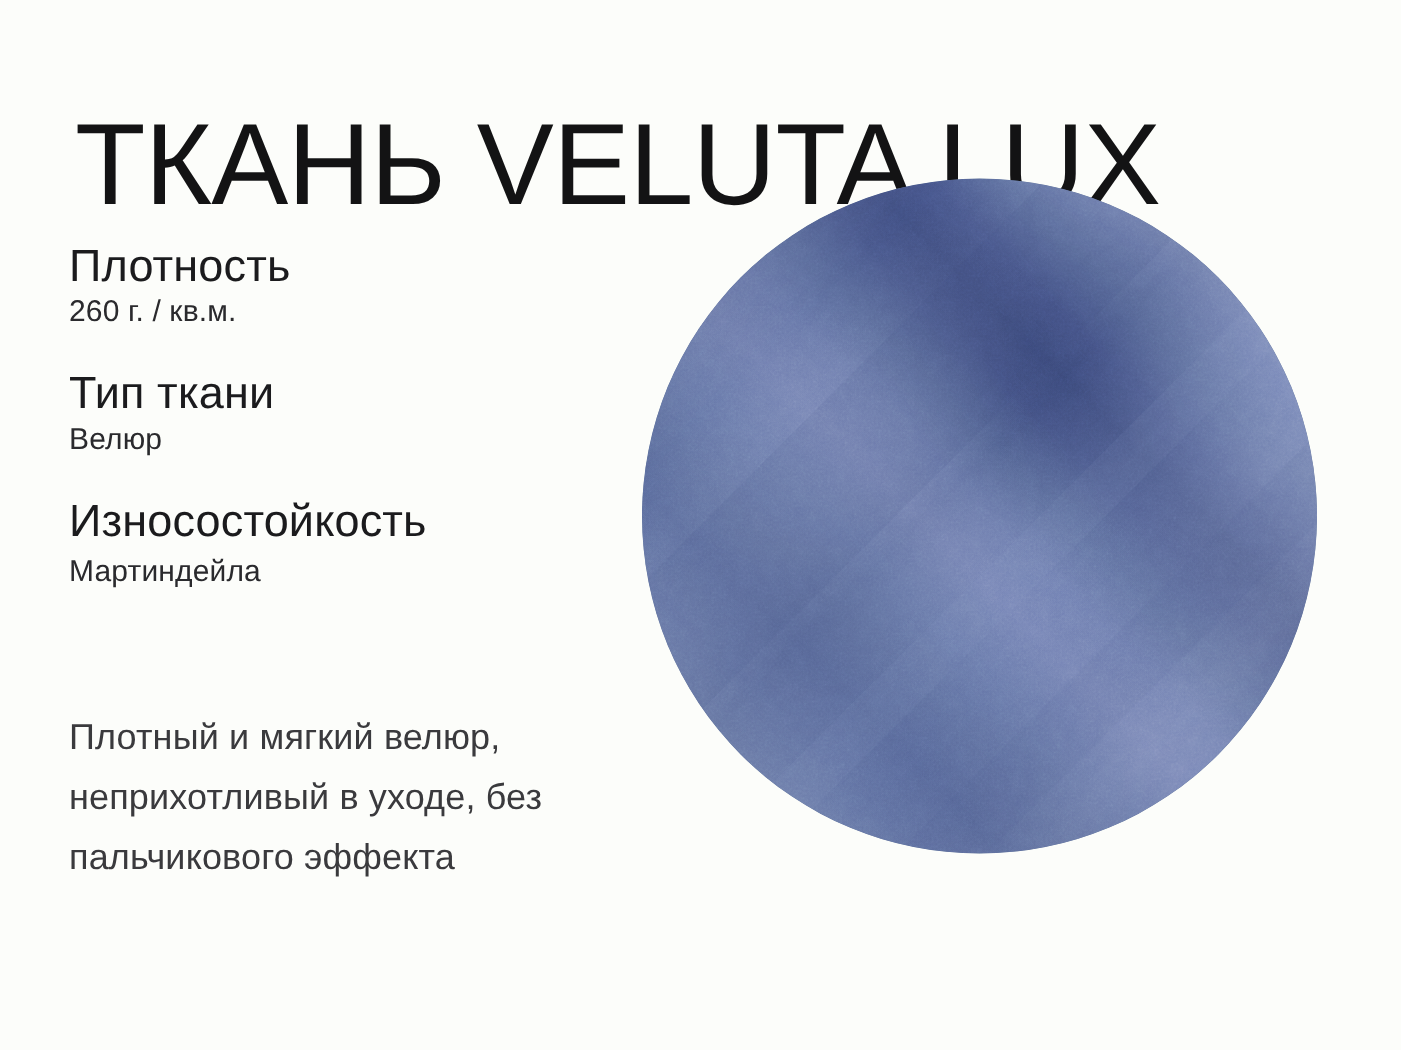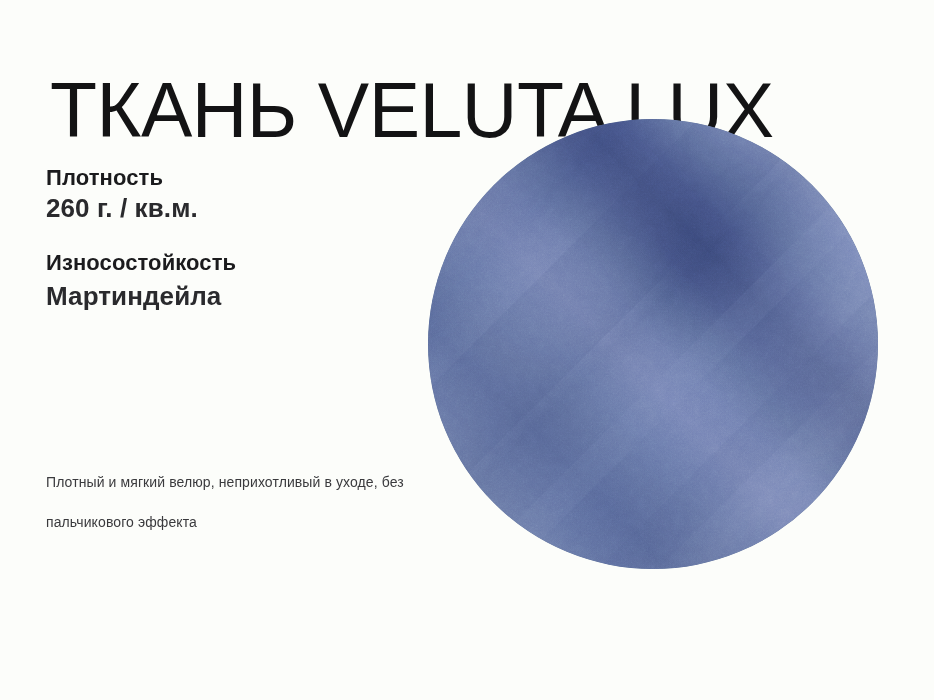--- a/index.html
+++ b/index.html
@@ -41,44 +41,44 @@
   .specs {
     position: absolute;
     left: 46px;
     top: 163px;
     width: 400px;
   }
   .spec-group {
     margin-bottom: 25px;
   }
   .spec-label {
-    font-size: 22px;
+    font-size: 30px;
     line-height: 30px;
-    font-weight: 700;
+    font-weight: 400;
     color: #1b1b1d;
     letter-spacing: 0.1px;
   }
   .spec-value {
-    font-size: 26px;
+    font-size: 20px;
     line-height: 30px;
-    font-weight: 700;
+    font-weight: 400;
     color: #2a2a2d;
     letter-spacing: 0.1px;
   }
   .spec-value.second-line {
     margin-top: 3px;
   }
 
   
   .description {
     position: absolute;
     left: 46px;
     top: 448px;
     width: 390px;
-    font-size: 14px;
+    font-size: 24px;
     line-height: 40px;
     font-weight: 400;
     color: #3a3a3d;
     letter-spacing: 0.1px;
   }
 
   
   .swatch {
     position: absolute;
     left: 428px;
@@ -102,20 +102,24 @@
 
   <h1 class="title">ТКАНЬ VELUTA LUX</h1>
 
   <div class="specs">
 
     <div class="spec-group">
       <div class="spec-label">Плотность</div>
       <div class="spec-value">260 г. / кв.м.</div>
     </div>
 
+    <div class="spec-group">
+      <div class="spec-label">Тип ткани</div>
+      <div class="spec-value">Велюр</div>
+    </div>
 
     <div class="spec-group">
       <div class="spec-label">Износостойкость</div>
       <div class="spec-value second-line">Мартиндейла</div>
     </div>
 
   </div>
 
   <p class="description">Плотный и мягкий велюр, неприхотливый в уходе, без пальчикового эффекта</p>
 

